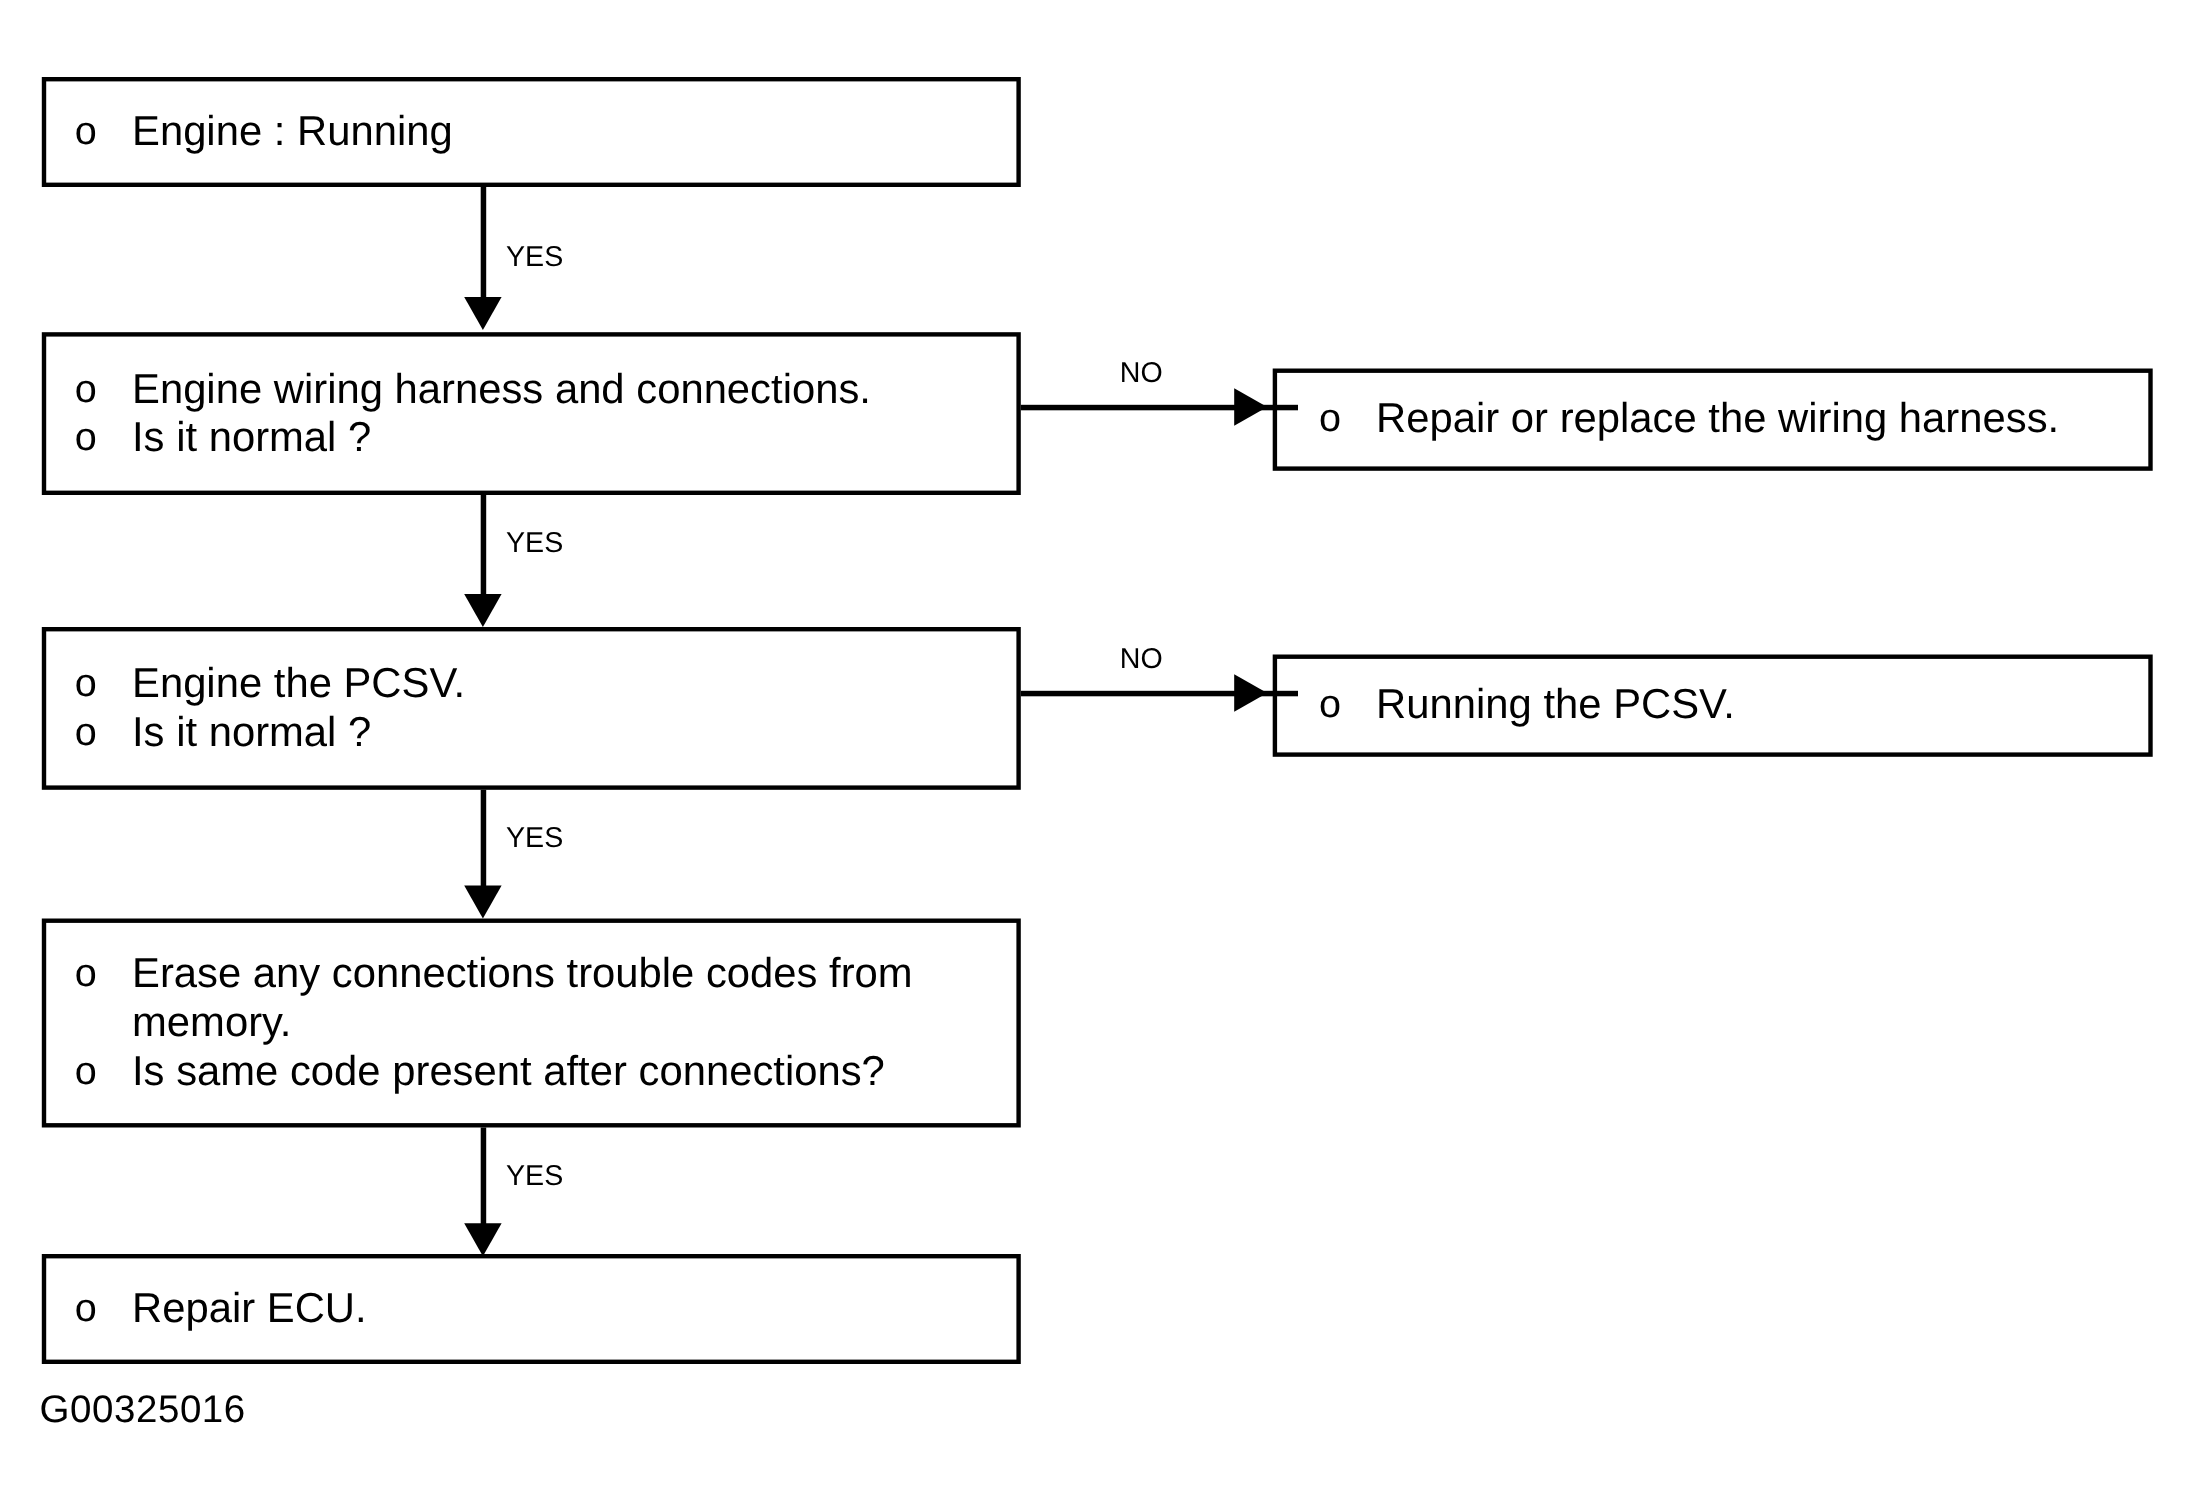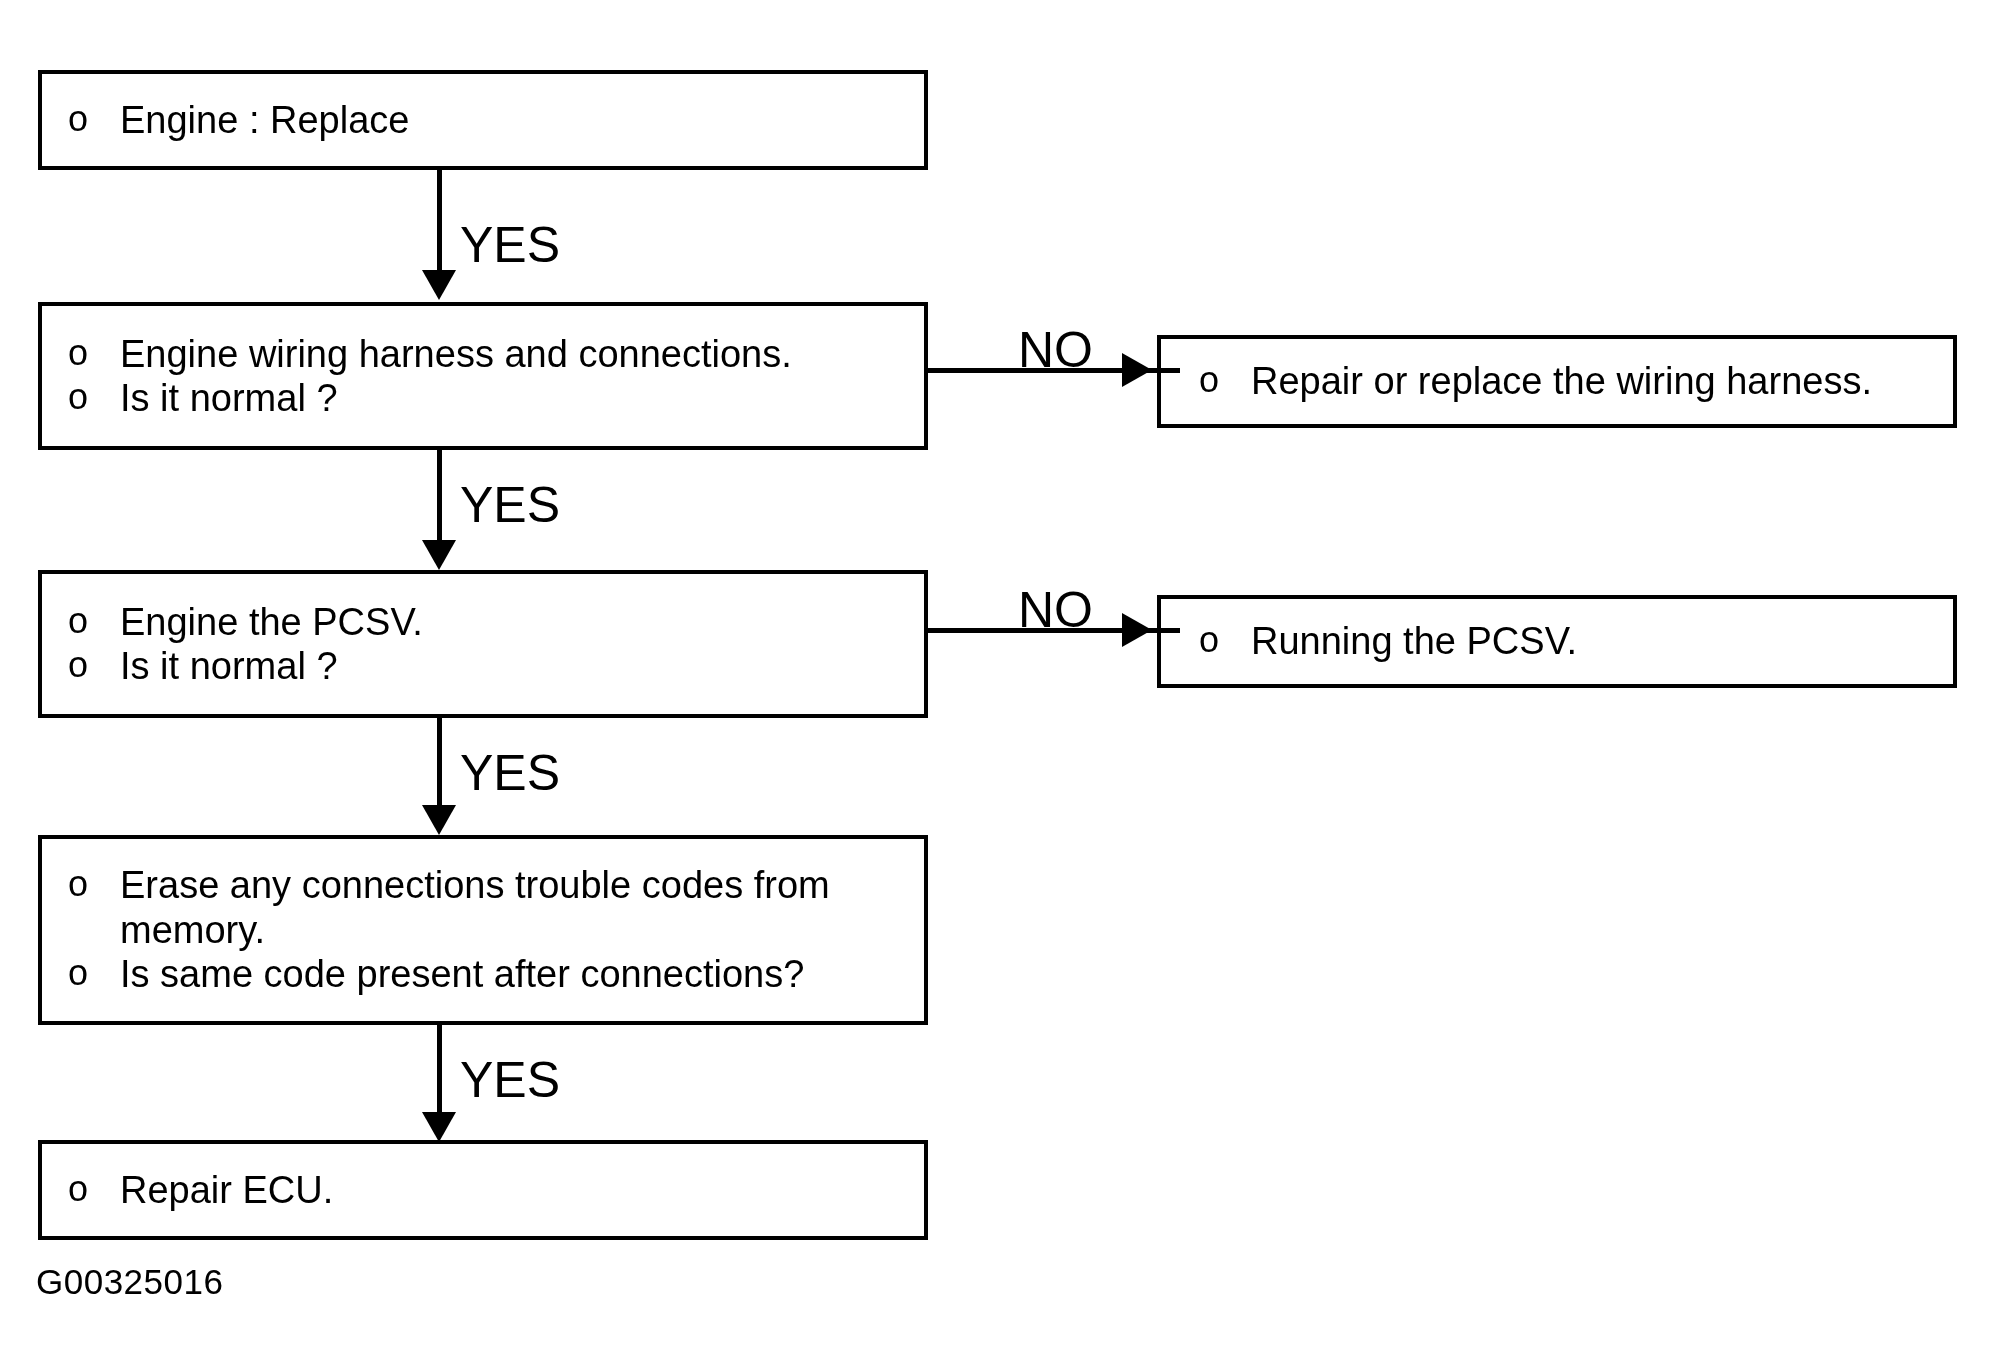--- a/index.html
+++ b/index.html
@@ -77,21 +77,21 @@
   .arrow-right {
     position: absolute;
     width: 0;
     height: 0;
     border-top: 17px solid transparent;
     border-bottom: 17px solid transparent;
     border-left: 30px solid #000000;
   }
   .edge-label {
     position: absolute;
-    font-size: 50px;
+    font-size: 26px;
     color: #000000;
     line-height: 1;
     white-space: nowrap;
   }
 
   
   #conn-v1 { left: 437px; top: 170px;  height: 112px; }
   #conn-v2 { left: 437px; top: 450px;  height: 112px; }
   #conn-v3 { left: 437px; top: 718px;  height: 110px; }
   #conn-v4 { left: 437px; top: 1025px; height: 108px; }
@@ -127,21 +127,21 @@
   }
 </style>
 </head>
 <body>
 
 <div id="page">
 
   <div class="node" id="node-engine-running">
     <div class="node-line">
       <span class="bullet">o</span>
-      <span class="node-text">Engine : Replace</span>
+      <span class="node-text">Engine : Running</span>
     </div>
   </div>
 
   <div class="node" id="node-check-wiring">
     <div class="node-line">
       <span class="bullet">o</span>
       <span class="node-text">Engine wiring harness and connections.</span>
     </div>
     <div class="node-line">
       <span class="bullet">o</span>

